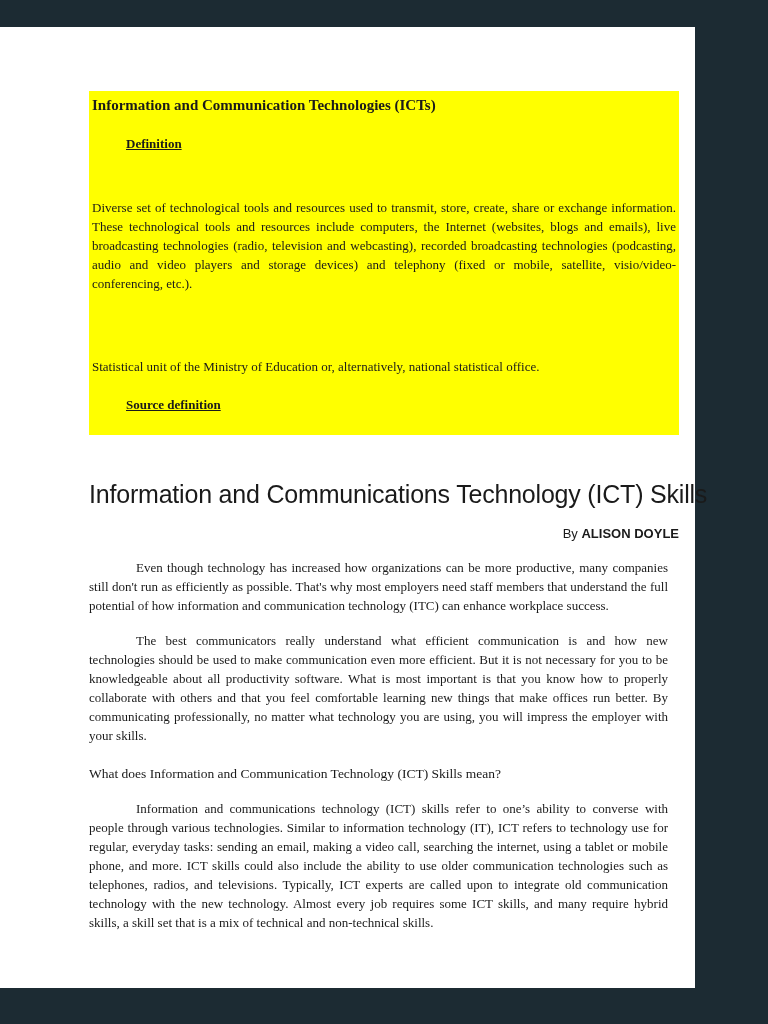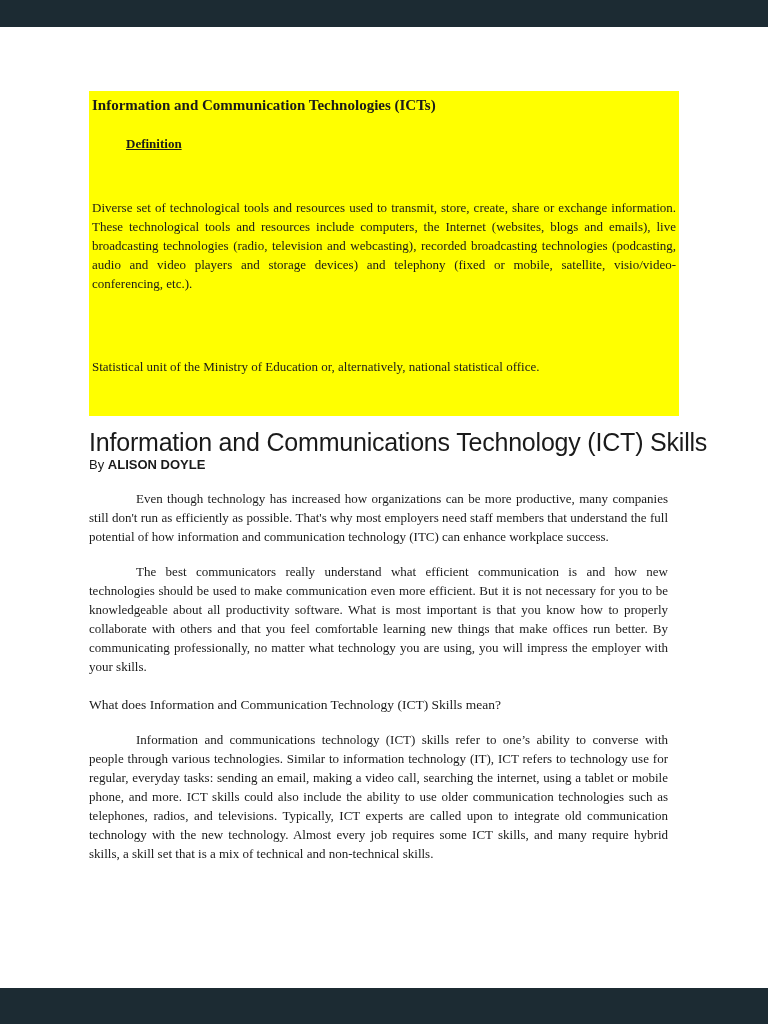--- a/index.html
+++ b/index.html
@@ -7,21 +7,21 @@
     width:768px;height:1024px;overflow:hidden;
     background:#1c2b33;
     font-family:"Liberation Serif", serif;
     color:#1a1a1a;
     position:relative;
   }
   .viewer-bar{width:768px;background:#1c2b33;}
   .viewer-bar.top{height:27px;}
   .viewer-bar.bottom{height:36px;}
   .doc-page{
-    width:768px;height:961px;background:#ffffff;
+    width:695px;height:961px;background:#ffffff;
     box-sizing:border-box;
     padding:64px 47px 0 89px;
   }
   .content-col{width:590px;}
 
   
   .highlight-box{
     background:#ffff00;
     box-sizing:border-box;
     padding:4px 3px 2px 3px;
@@ -30,26 +30,26 @@
   .hl-title{font-weight:bold;font-size:15px;line-height:20px;}
   .hl-gap{height:19px;}
   .hl-heading{font-weight:bold;text-decoration:underline;margin-left:34px;}
   .hl-body{text-align:justify;margin-top:45px;}
   .doc-link{color:#1a1a1a;text-decoration:underline;cursor:pointer;}
 
   
   .article-title{
     font-family:"Liberation Sans", sans-serif;
     font-size:25px;line-height:27px;font-weight:normal;
-    margin:13px 0 0 0;color:#1a1a1a;
+    margin:46px 0 0 0;color:#1a1a1a;
     white-space:nowrap;letter-spacing:-0.2px;
   }
   .byline{
     font-family:"Liberation Sans", sans-serif;
-    font-size:13px;line-height:17px;margin-top:0;
+    font-size:13px;line-height:17px;margin-top:17px;text-align:right;
   }
   .byline .author{font-weight:bold;}
   .body-par{
     font-size:13px;line-height:19px;
     text-align:justify;text-indent:47px;
     margin:16px 11px 0 0;
   }
   .sub-heading{
     font-size:13.5px;line-height:19px;font-weight:normal;
     margin:19px 0 0 0;
@@ -67,20 +67,21 @@
       <div class="hl-title">Information and Communication Technologies (ICTs)</div>
       <div class="hl-gap"></div>
 
       <div class="hl-heading">Definition</div>
       <div class="hl-body">Diverse set of technological tools and resources used to transmit, store, create, share or exchange information. These technological tools and resources include computers, the Internet (websites, blogs and emails), live broadcasting technologies (radio, television and webcasting), recorded broadcasting technologies (podcasting, audio and video players and storage devices) and telephony (fixed or mobile, satellite, visio/video-conferencing, etc.).</div>
       <div class="hl-gap"></div>
 
       <div class="hl-body">Statistical unit of the Ministry of Education or, alternatively, national statistical office.</div>
       <div class="hl-gap"></div>
 
+      <div class="hl-heading">Source definition</div>
       <div class="hl-gap"></div>
     </div>
 
     <h1 class="article-title">Information and Communications Technology (ICT) Skills</h1>
 
     <div class="byline">
       <span>By</span>
       <span class="author">ALISON DOYLE</span>
     </div>
 

